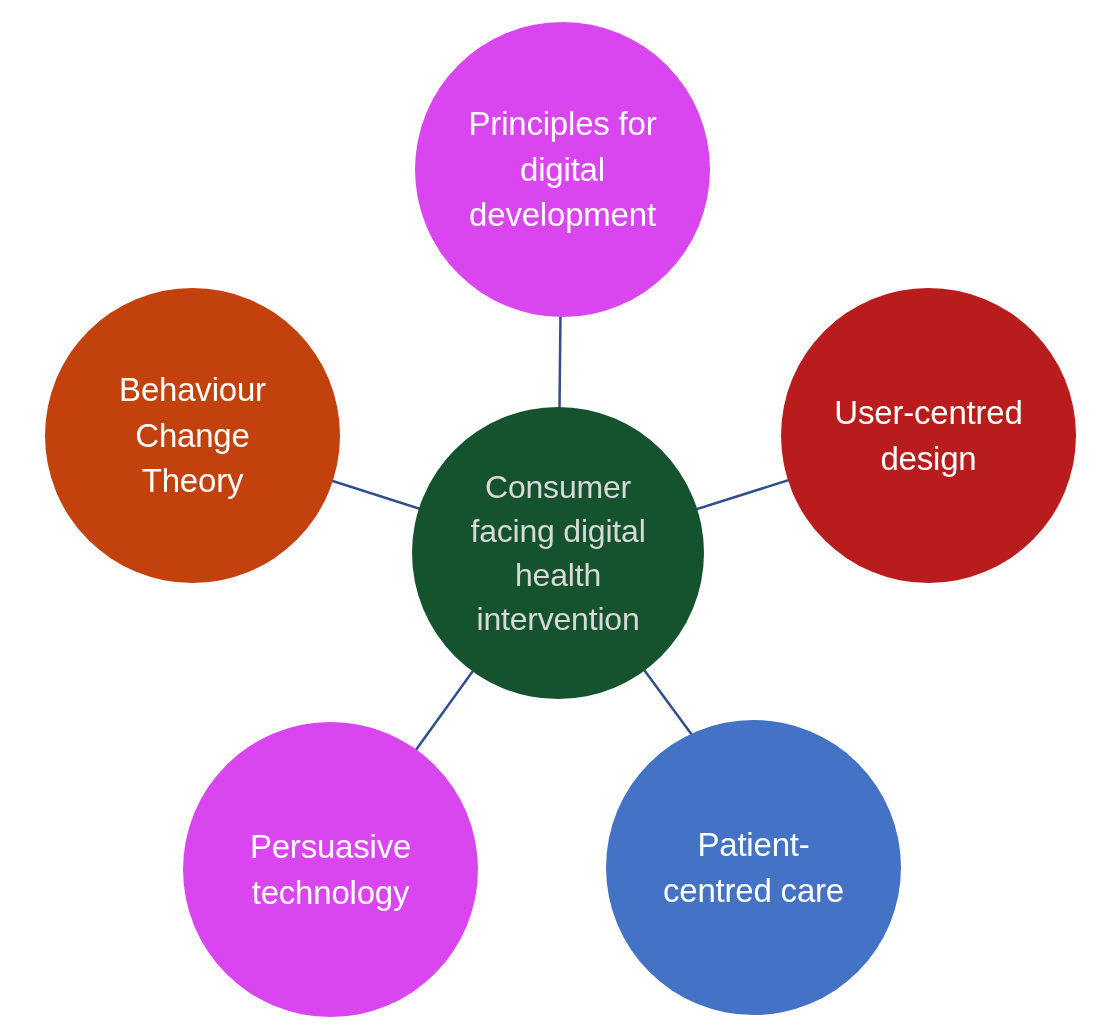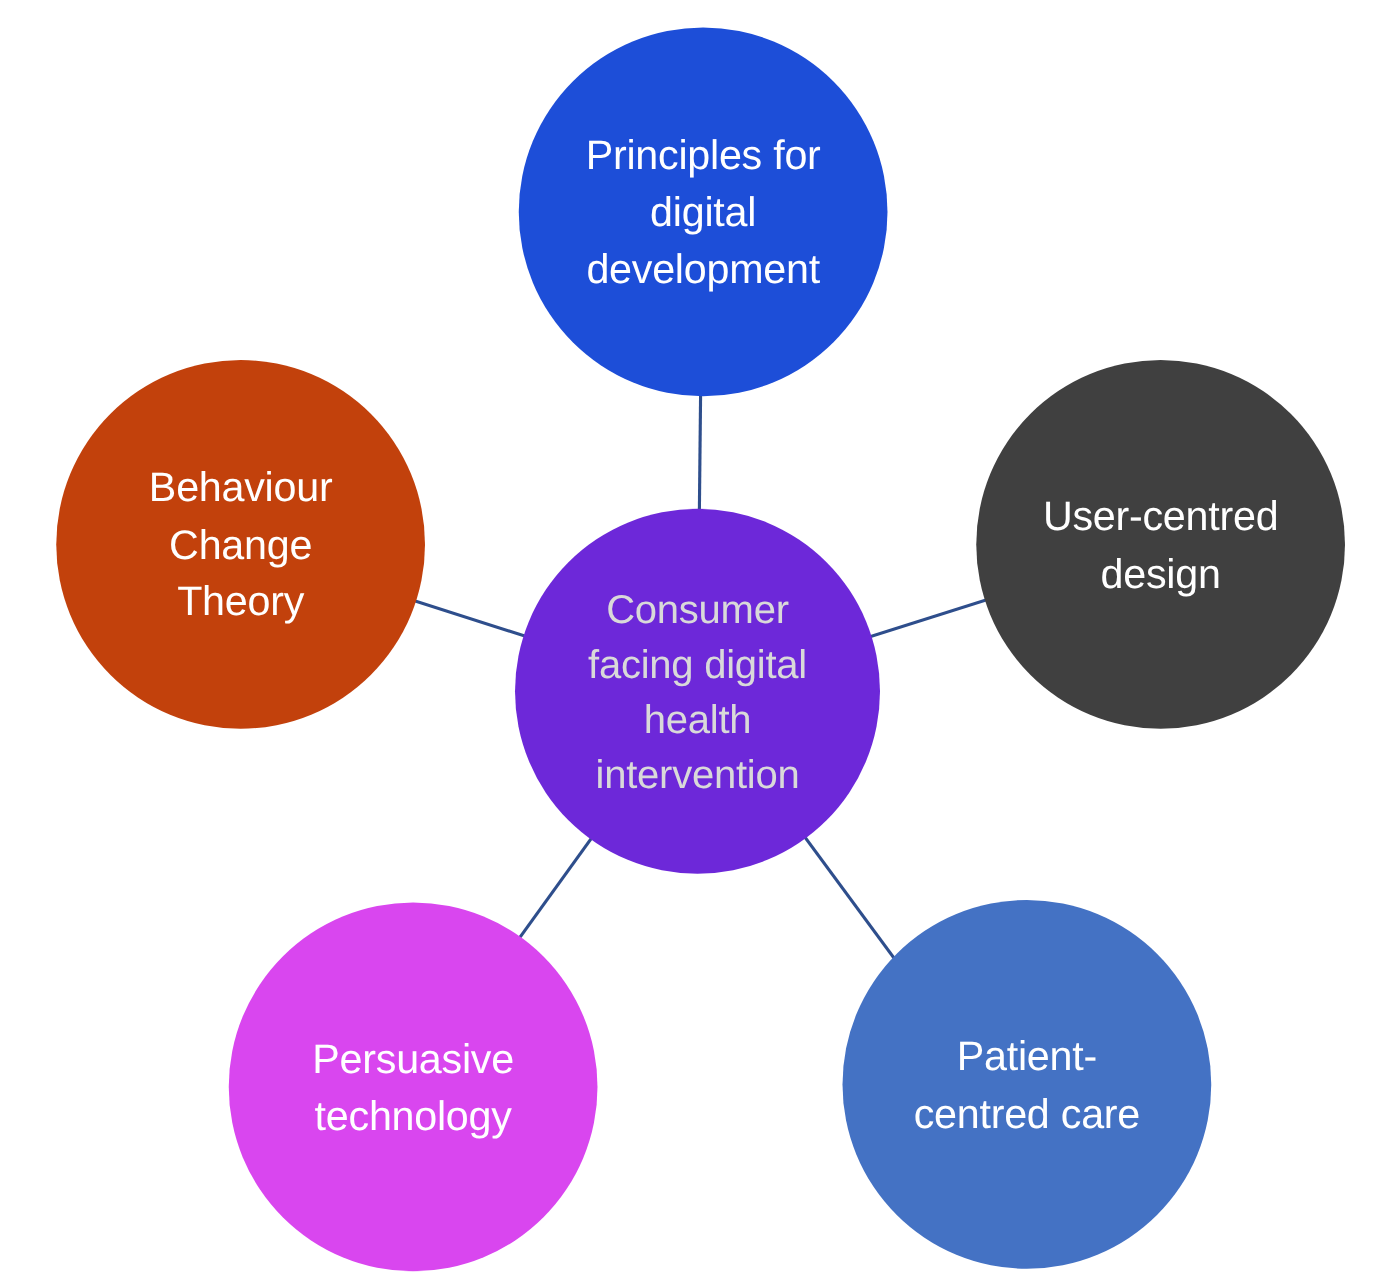--- a/index.html
+++ b/index.html
@@ -27,67 +27,67 @@
     font-size: 33px;
     line-height: 1.38;
     letter-spacing: -0.2px;
     user-select: none;
   }
   .node--outer { width: 295px; height: 295px; }
   .node--top          { left: 415px; top: 22px;  }
   .node--left         { left: 45px;  top: 288px; }
   .node--right        { left: 781px; top: 288px; }
   .node--bottom-left  { left: 183px; top: 722px; }
-  .node--bottom-right { left: 674px; top: 720px; align-items: center; }
+  .node--bottom-right { left: 606px; top: 720px; align-items: center; }
   .node--center {
     left: 412px; top: 407px;
     width: 292px; height: 292px;
     font-size: 32px;
   }
 </style>
 </head>
 <body>
 
 <div class="canvas">
 
   <svg class="connectors" viewBox="0 0 1100 1029" xmlns="http://www.w3.org/2000/svg">
     <line x1="558" y1="553" x2="562" y2="170" stroke-width="2.5" style="stroke: rgb(46, 78, 140);"></line>
     <line x1="558" y1="553" x2="192" y2="436" stroke-width="2.5" style="stroke: rgb(46, 78, 140);"></line>
     <line x1="558" y1="553" x2="928" y2="436" stroke-width="2.5" style="stroke: rgb(46, 78, 140);"></line>
     <line x1="558" y1="553" x2="330" y2="869" stroke-width="2.5" style="stroke: rgb(46, 78, 140);"></line>
     <line x1="558" y1="553" x2="790" y2="868" stroke-width="2.5" style="stroke: rgb(46, 78, 140);"></line>
   </svg>
 
-  <div class="node node--outer node--top" style="background: #1d4ed8; color: rgb(255, 255, 255);">
+  <div class="node node--outer node--top" style="background: #d946ef; color: rgb(255, 255, 255);">
     <span>Principles for
 digital
 development</span>
   </div>
 
   <div class="node node--outer node--left" style="background: #c2410c; color: rgb(255, 255, 255);">
     <span>Behaviour
 Change
 Theory</span>
   </div>
 
-  <div class="node node--outer node--right" style="background: #404040; color: rgb(255, 255, 255);">
+  <div class="node node--outer node--right" style="background: #b91c1c; color: rgb(255, 255, 255);">
     <span>User-centred
 design</span>
   </div>
 
   <div class="node node--outer node--bottom-left" style="background: #d946ef; color: rgb(255, 255, 255);">
     <span>Persuasive
 technology</span>
   </div>
 
   <div class="node node--outer node--bottom-right" style="background: rgb(68, 114, 196); color: rgb(255, 255, 255);">
     <span>Patient-
 centred care</span>
   </div>
 
-  <div class="node node--center" style="background: #6d28d9; color: rgb(217, 217, 217);">
+  <div class="node node--center" style="background: #14532d; color: rgb(217, 217, 217);">
     <span>Consumer
 facing digital
 health
 intervention</span>
   </div>
 
 </div>
 
 </body></html>

